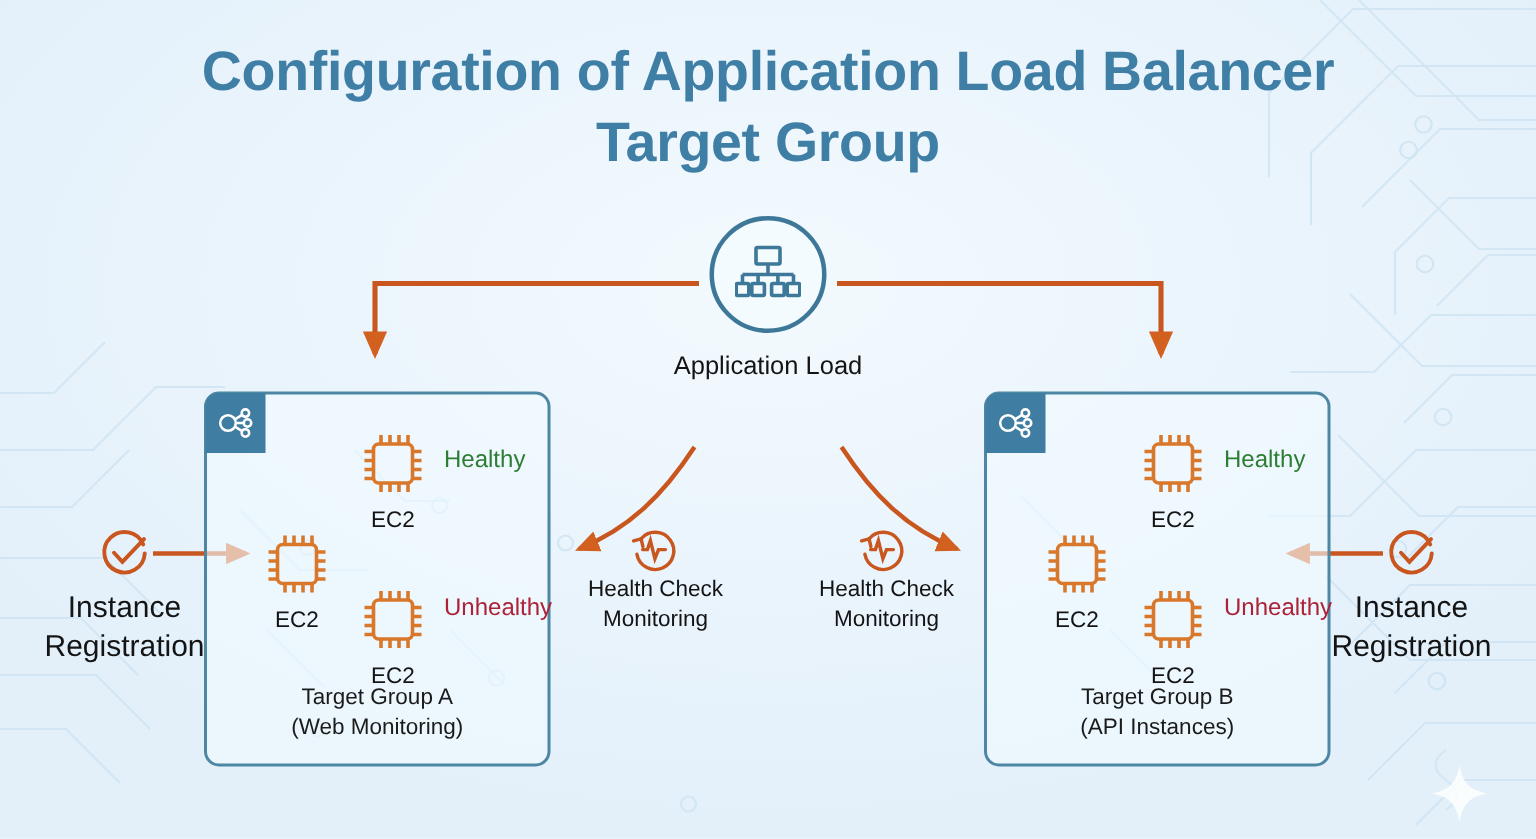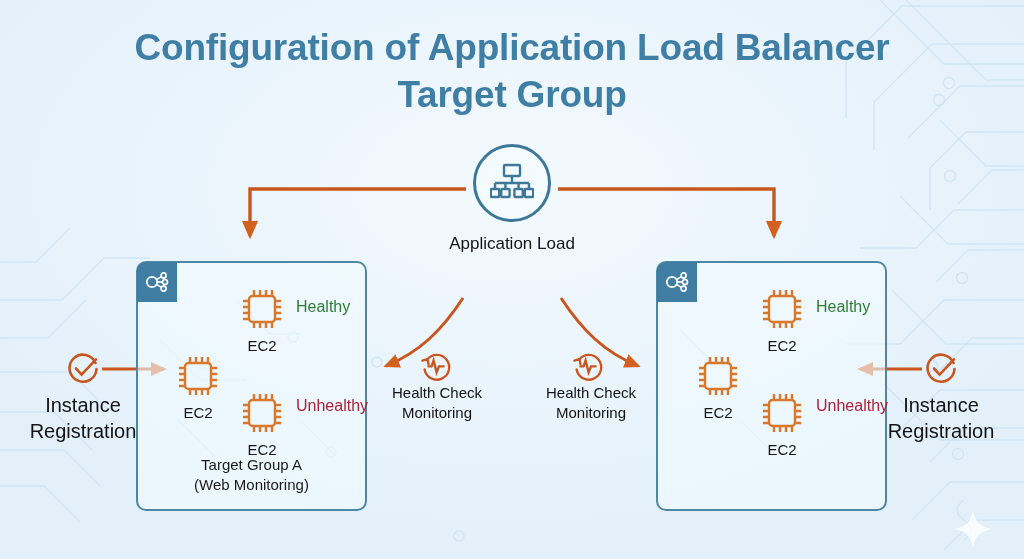--- a/index.html
+++ b/index.html
@@ -402,20 +402,24 @@
           <path d="M15 10 L15 4 M21 10 L21 4 M27 10 L27 4 M33 10 L33 4"></path>
           <path d="M15 36 L15 42 M21 36 L21 42 M27 36 L27 42 M33 36 L33 42"></path>
           <path d="M10 15 L4 15 M10 21 L4 21 M10 27 L4 27 M10 33 L4 33"></path>
           <path d="M36 15 L42 15 M36 21 L42 21 M36 27 L42 27 M36 33 L42 33"></path>
         </g>
       </svg>
       <div class="ec2-label">EC2</div>
     </div>
     <div class="status unhealthy st-bot">Unhealthy</div>
 
+    <div class="tg-caption">
+      <div>Target Group B</div>
+      <div>(API Instances)</div>
+    </div>
   </div>
 
   <div class="reg" id="reg-left">
     <div class="reg-icon">
       <svg width="34" height="34" viewBox="0 0 34 34">
         <g fill="none" stroke="#c8561e" stroke-width="2.6" stroke-linecap="round">
           <path d="M29.5 11 A 13.5 13.5 0 1 0 30.5 17"></path>
           <path d="M10 16.5 L15.6 22.6 L30 7.4"></path>
         </g>
       </svg>

